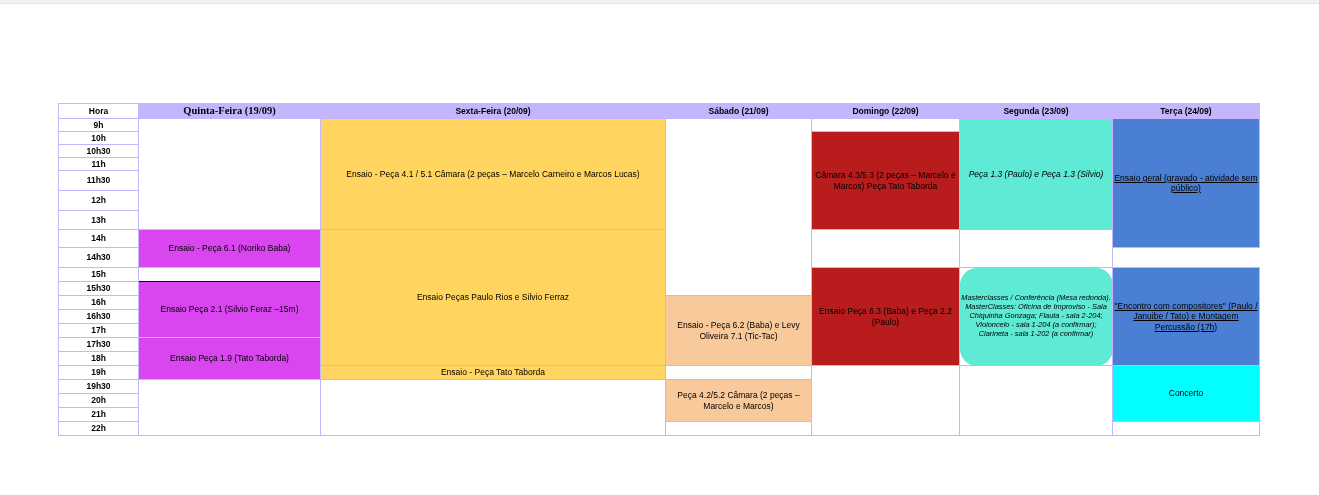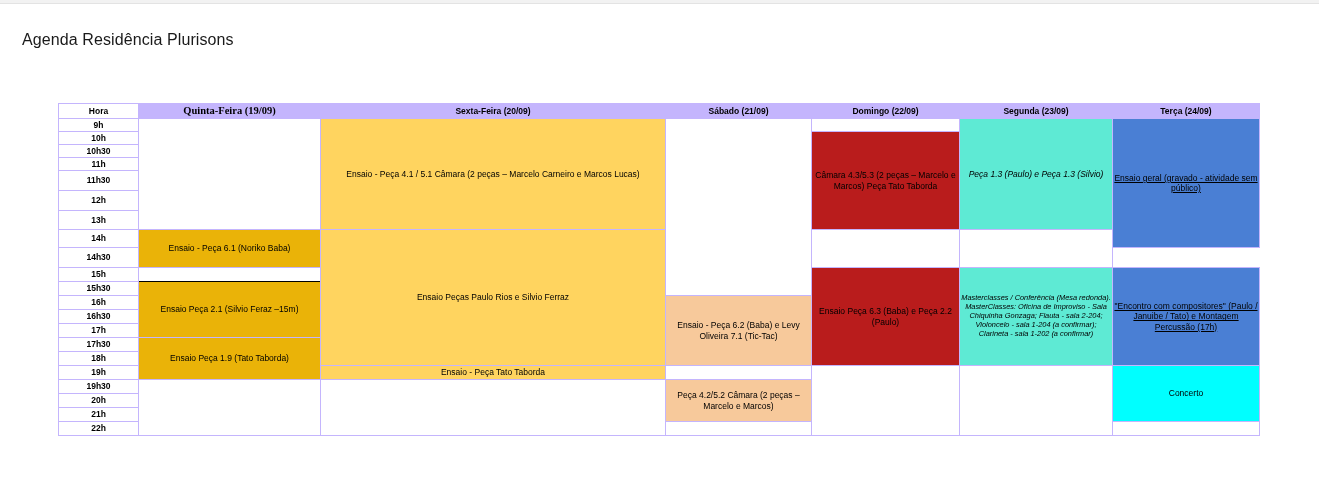--- a/index.html
+++ b/index.html
@@ -104,39 +104,39 @@
     line-height: 1.22;
     padding: 1px 3px;
     color: #000000;
     word-wrap: break-word;
     overflow: hidden;
   }
   td.ev.tiny {
     font-size: 7.4px;
     line-height: 1.2;
     padding: 1px 1px;
-  }
-  
-  .c-green   { background: #eab308; }
+    border-radius: 17px;
+  }
+  
+  .c-green   { background: #d946ef; }
   .c-yellow  { background: #ffd45f; }
   .c-peach   { background: #f7c99b; }
   .c-peach-l { background: #b91c1c; }
   .c-brightgreen { background: #5eead4; font-style: italic; }
   .c-blue    { background: #4a7fd4; text-decoration: underline; }
   .c-cyan    { background: #00ffff; }
   .c-white   { background: #ffffff; }
 </style>
 </head>
 <body>
 
 <div class="page">
 
   <div class="top-rule"></div>
 
-  <div class="doc-title">Agenda Residência Plurisons</div>
 
   <div class="grid-wrap">
     <table class="agenda">
       <colgroup>
         <col style="width:80px">
         <col style="width:182px">
         <col style="width:345px">
         <col style="width:146px">
         <col style="width:148px">
         <col style="width:153px">

